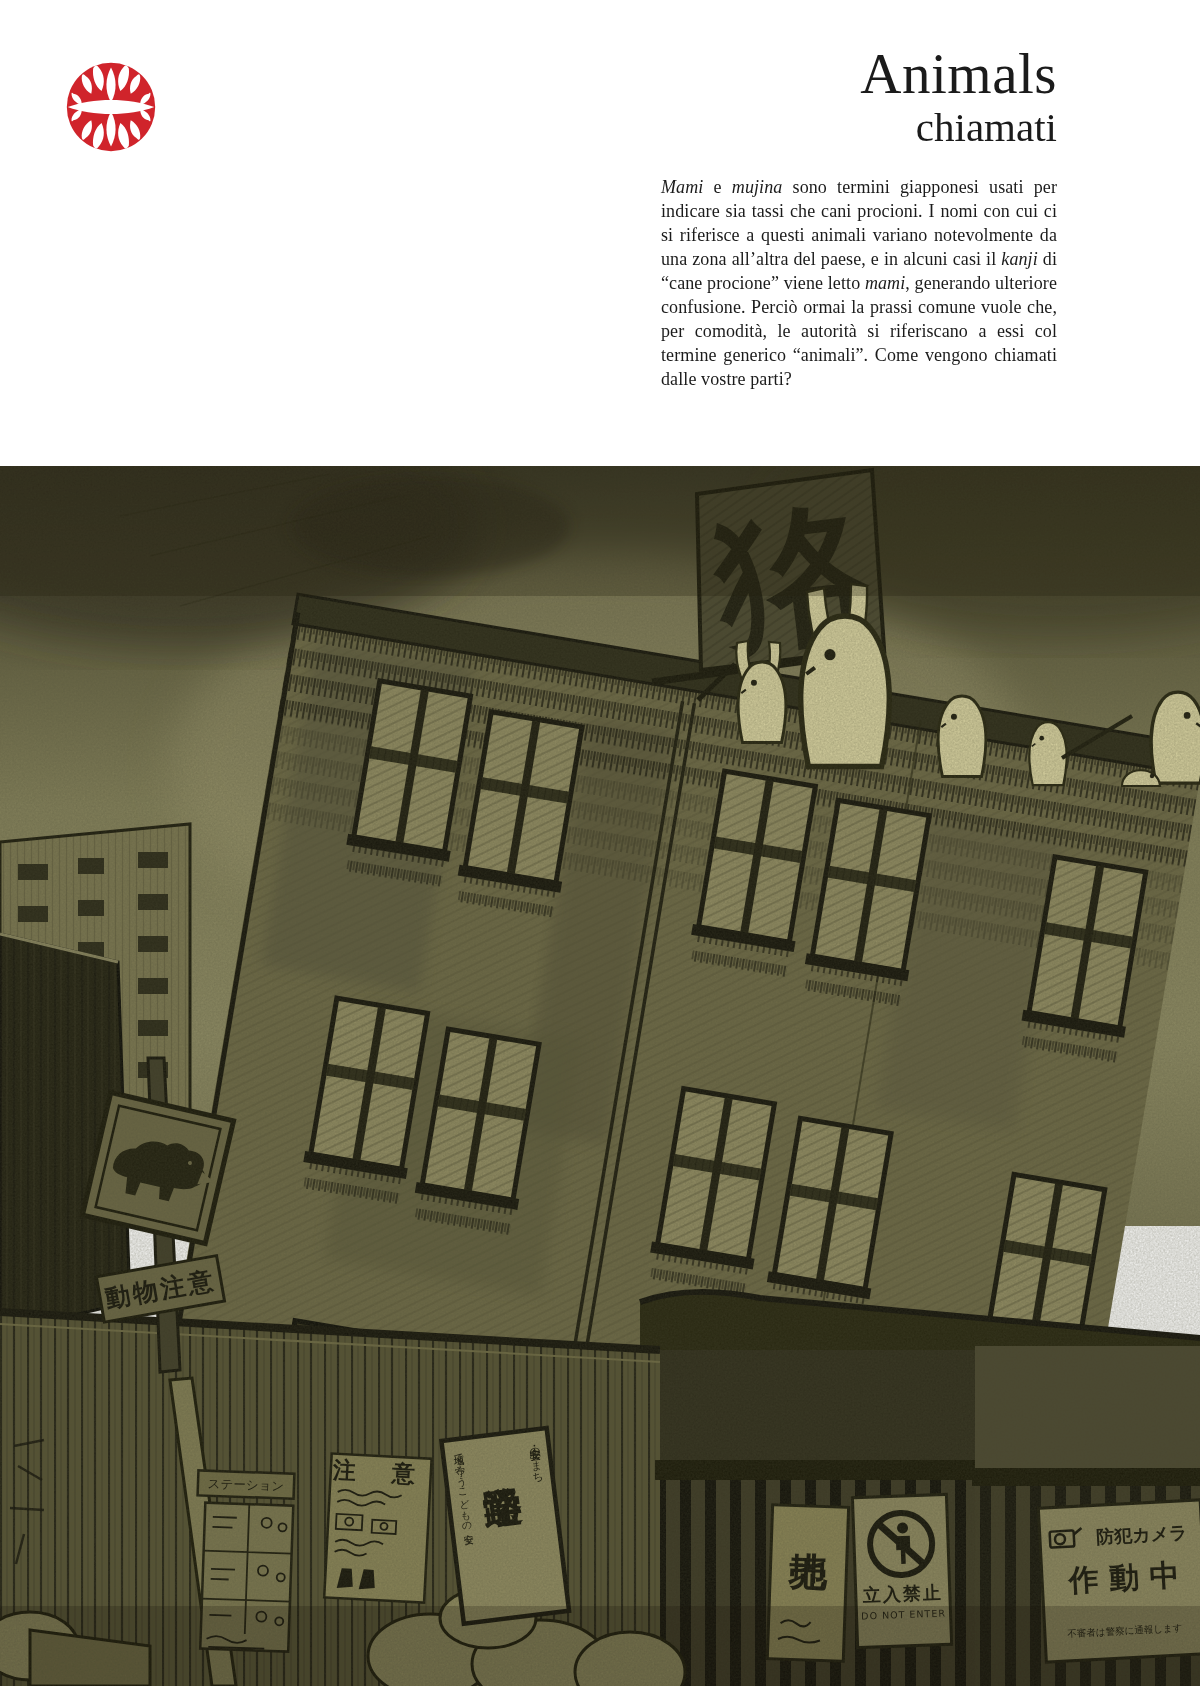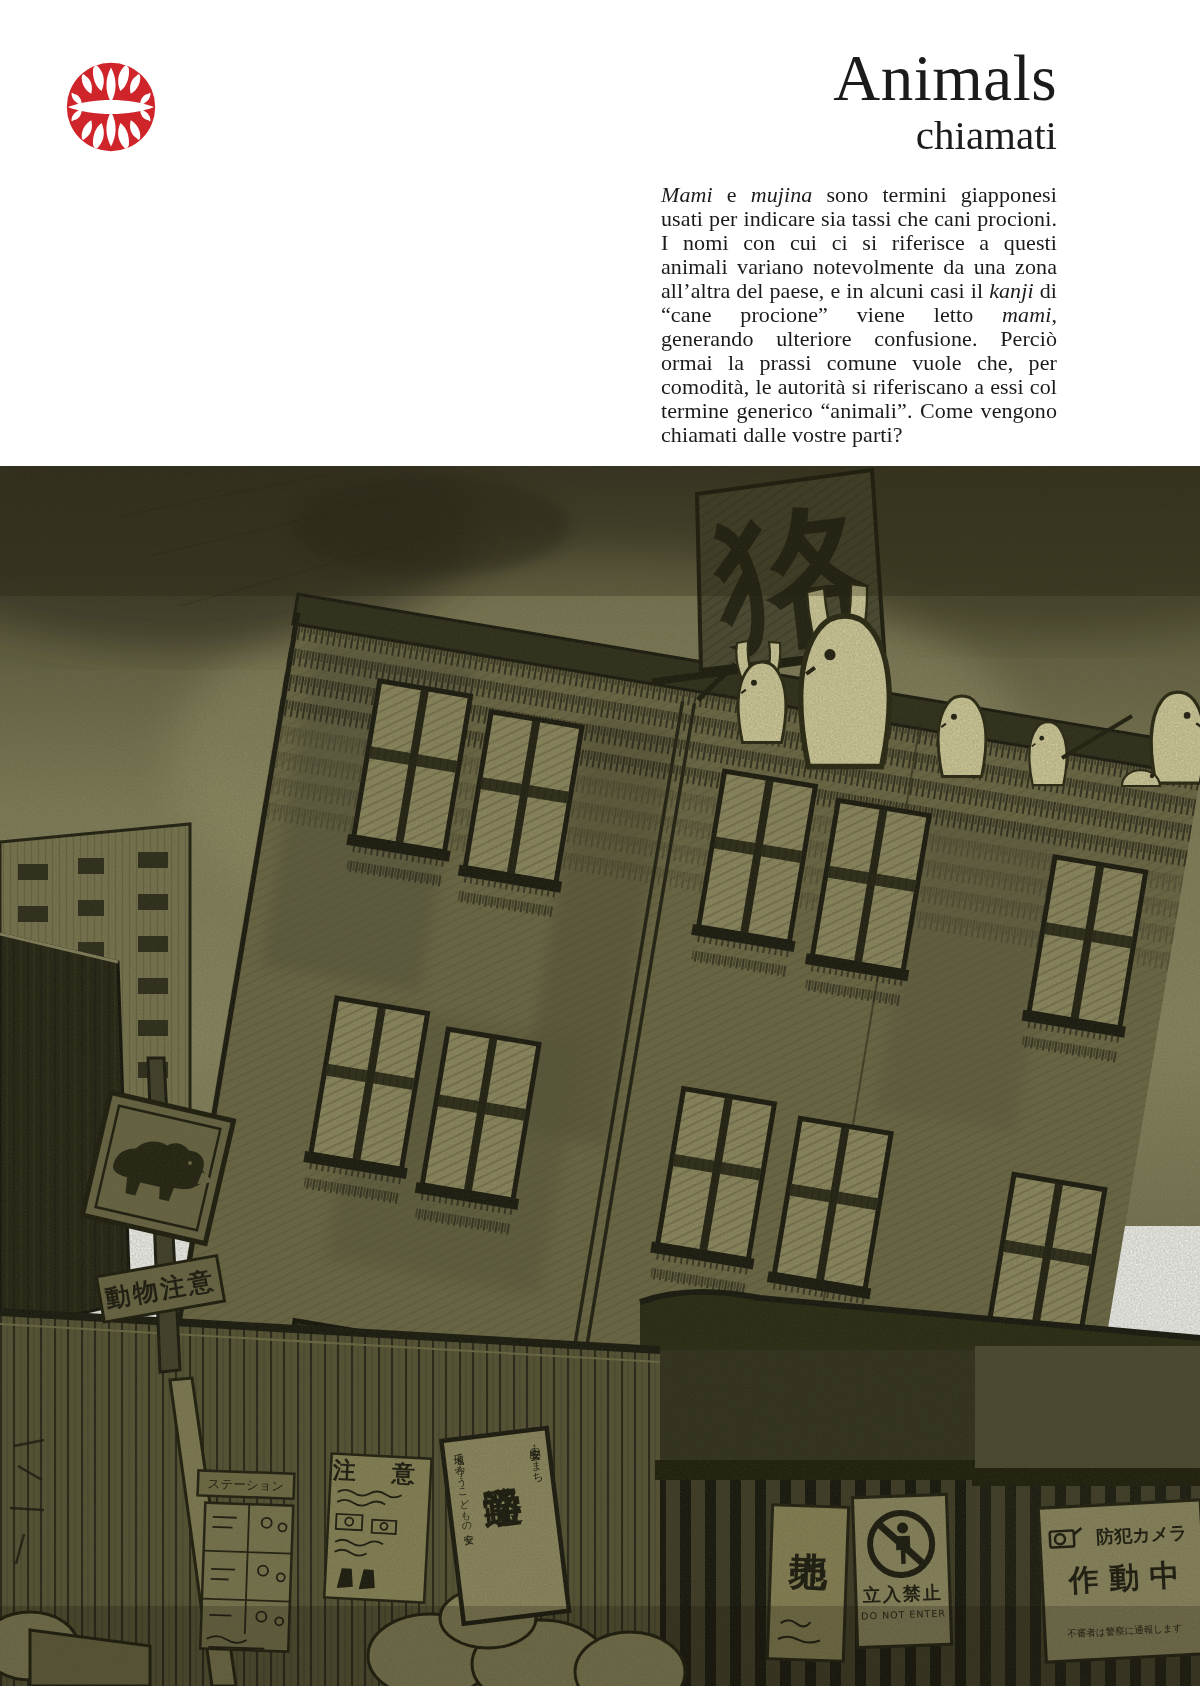--- a/index.html
+++ b/index.html
@@ -1,23 +1,23 @@
 <!DOCTYPE html>
 <html><head>
 <meta charset="utf-8">
 <style>
   html,body{margin:0;padding:0;background:#ffffff;}
   body{width:1200px;height:1686px;font-family:"Liberation Serif",serif;color:#1b1b1b;}
   .page{position:relative;width:1200px;height:1686px;background:#fff;overflow:hidden;}
   .logo{position:absolute;left:64px;top:60px;width:94px;height:94px;}
   .masthead{position:absolute;top:44px;right:143px;width:470px;text-align:right;}
-  .title{font-size:65px;line-height:1.05;font-weight:normal;margin:0;letter-spacing:.5px;}
+  .title{font-size:57px;line-height:1.05;font-weight:normal;margin:0;letter-spacing:.5px;}
   .author{font-size:41px;line-height:1.05;font-weight:normal;margin:2px 0 0 0;}
   .intro{width:396px;margin:26px 0 0 auto;text-align:justify;text-align-last:left;
-         font-size:22px;line-height:24px;letter-spacing:.1px;}
+         font-size:18px;line-height:24px;letter-spacing:.1px;}
   .intro .it{font-style:italic;}
   .artwork{position:absolute;left:0;top:466px;width:1200px;height:1220px;margin:0;}
   .artwork svg{display:block;}
   text{font-family:"DejaVu Sans",sans-serif;}
   .vtext{writing-mode:vertical-rl;text-orientation:upright;}
 </style>
 </head>
 <body>
 
 <div class="page">

